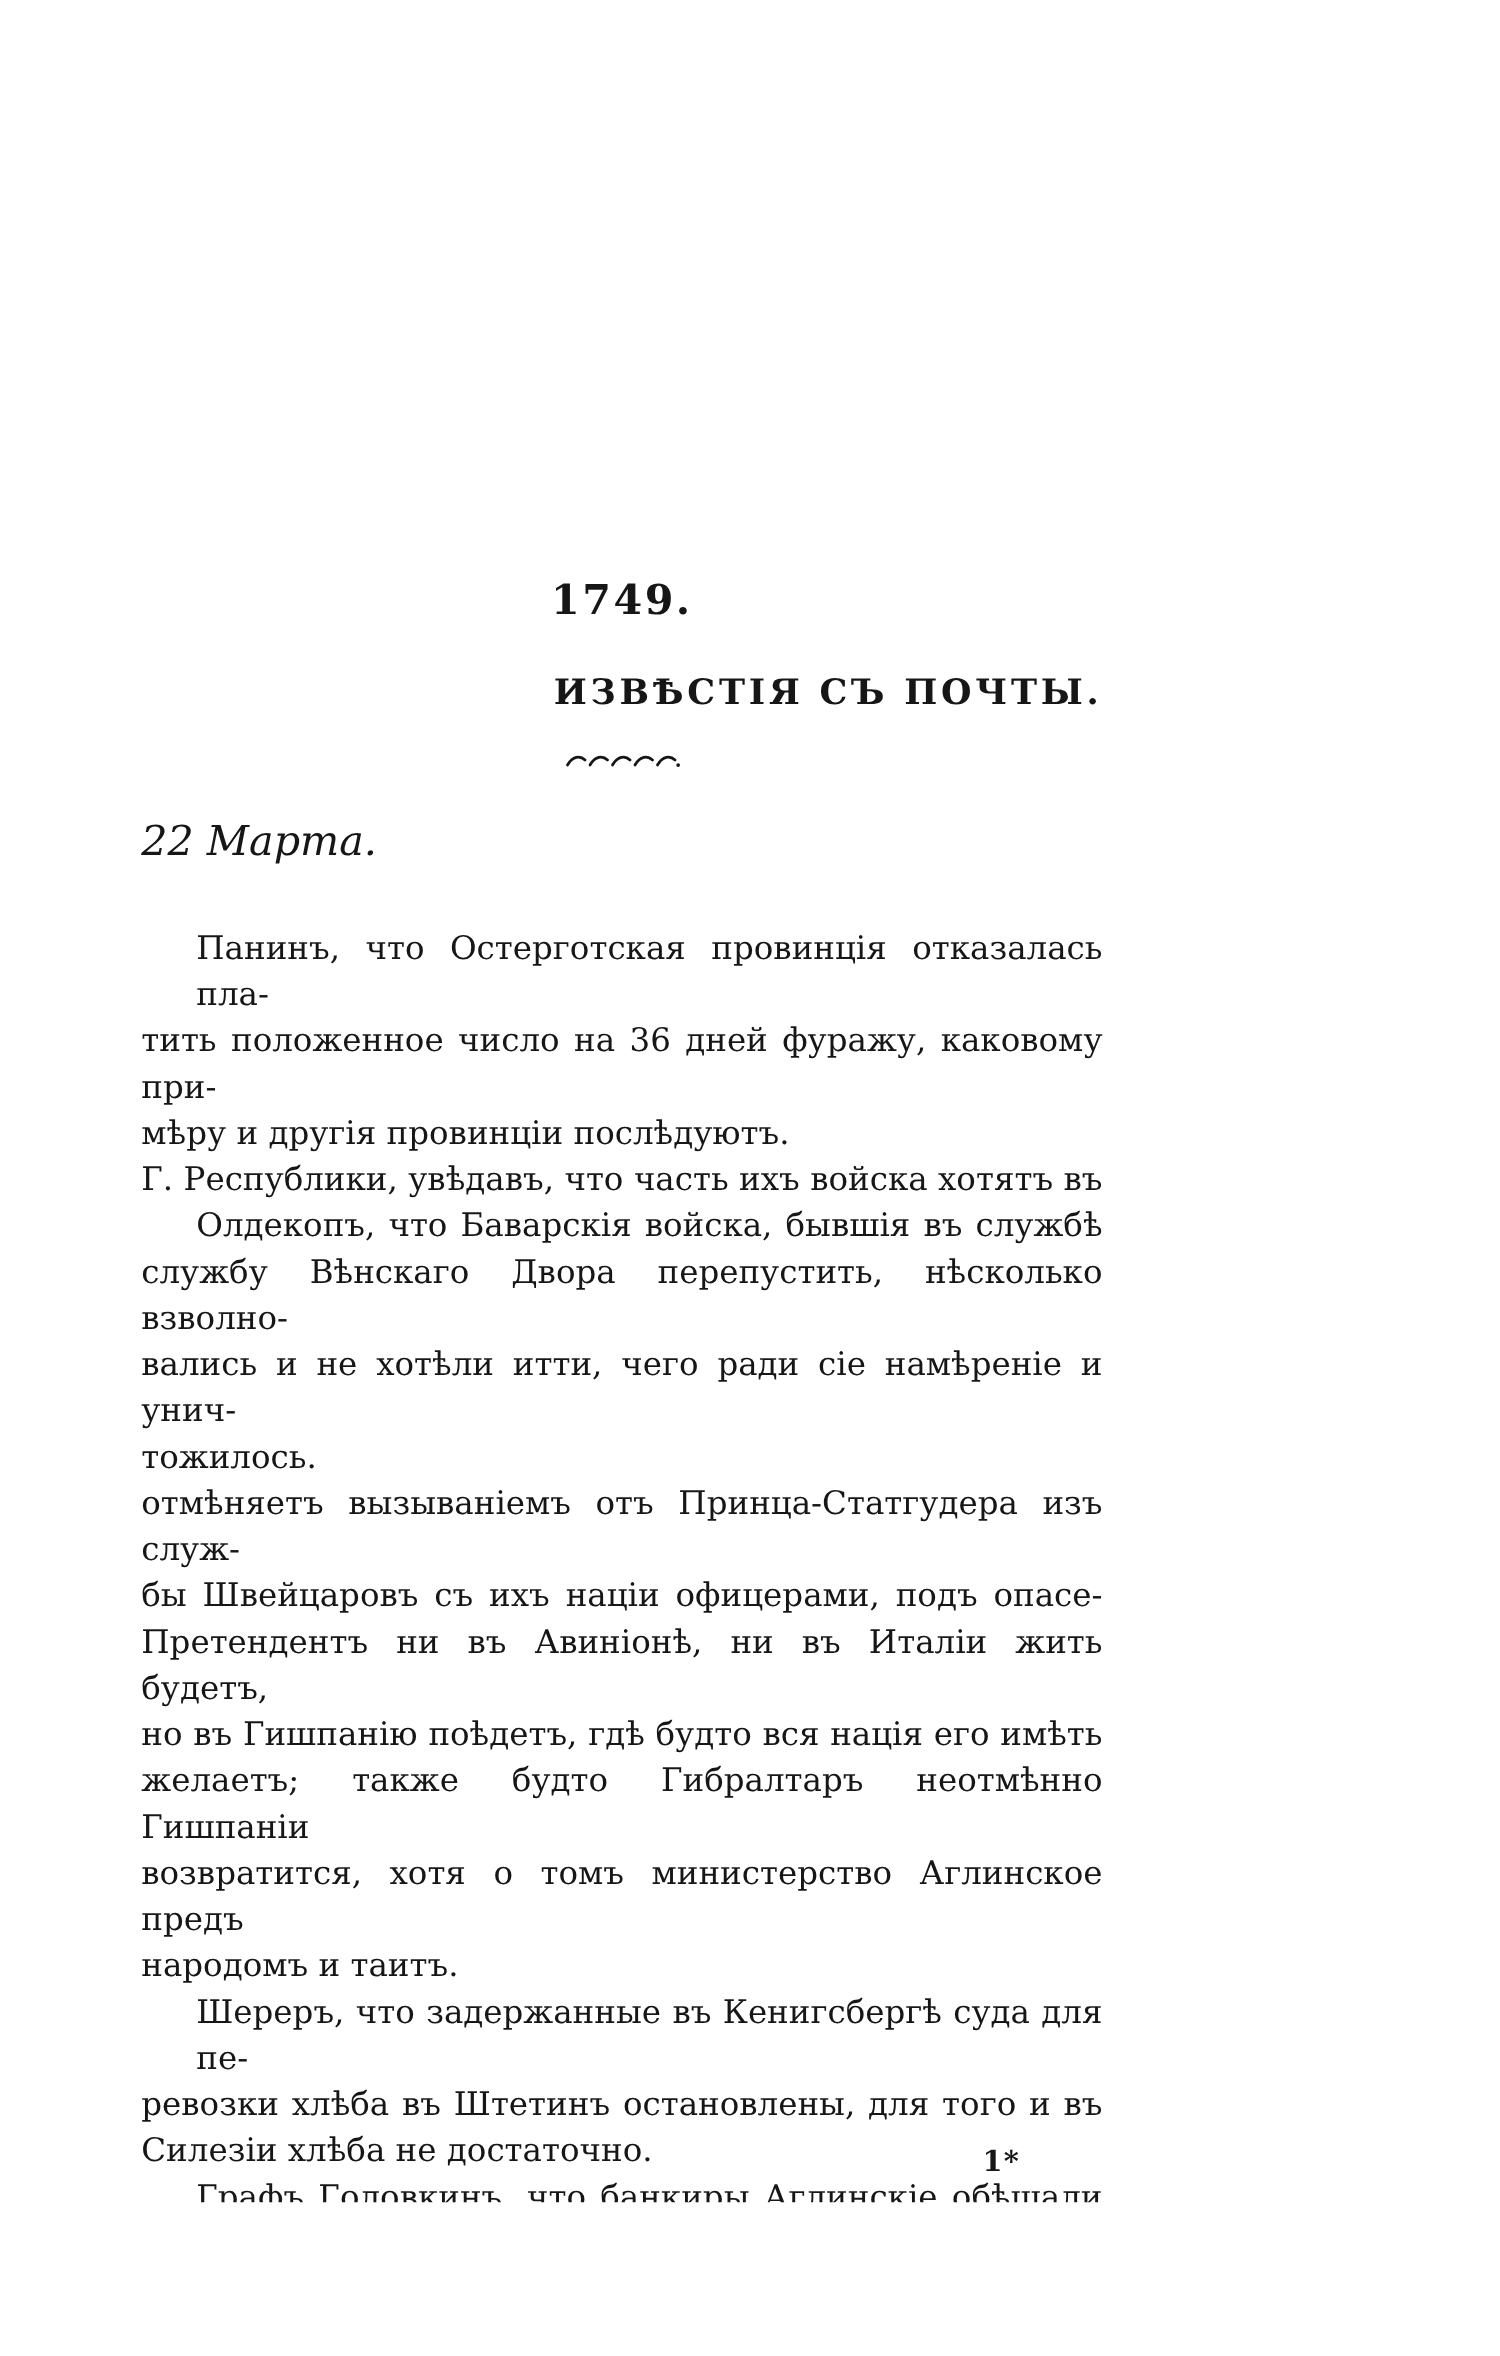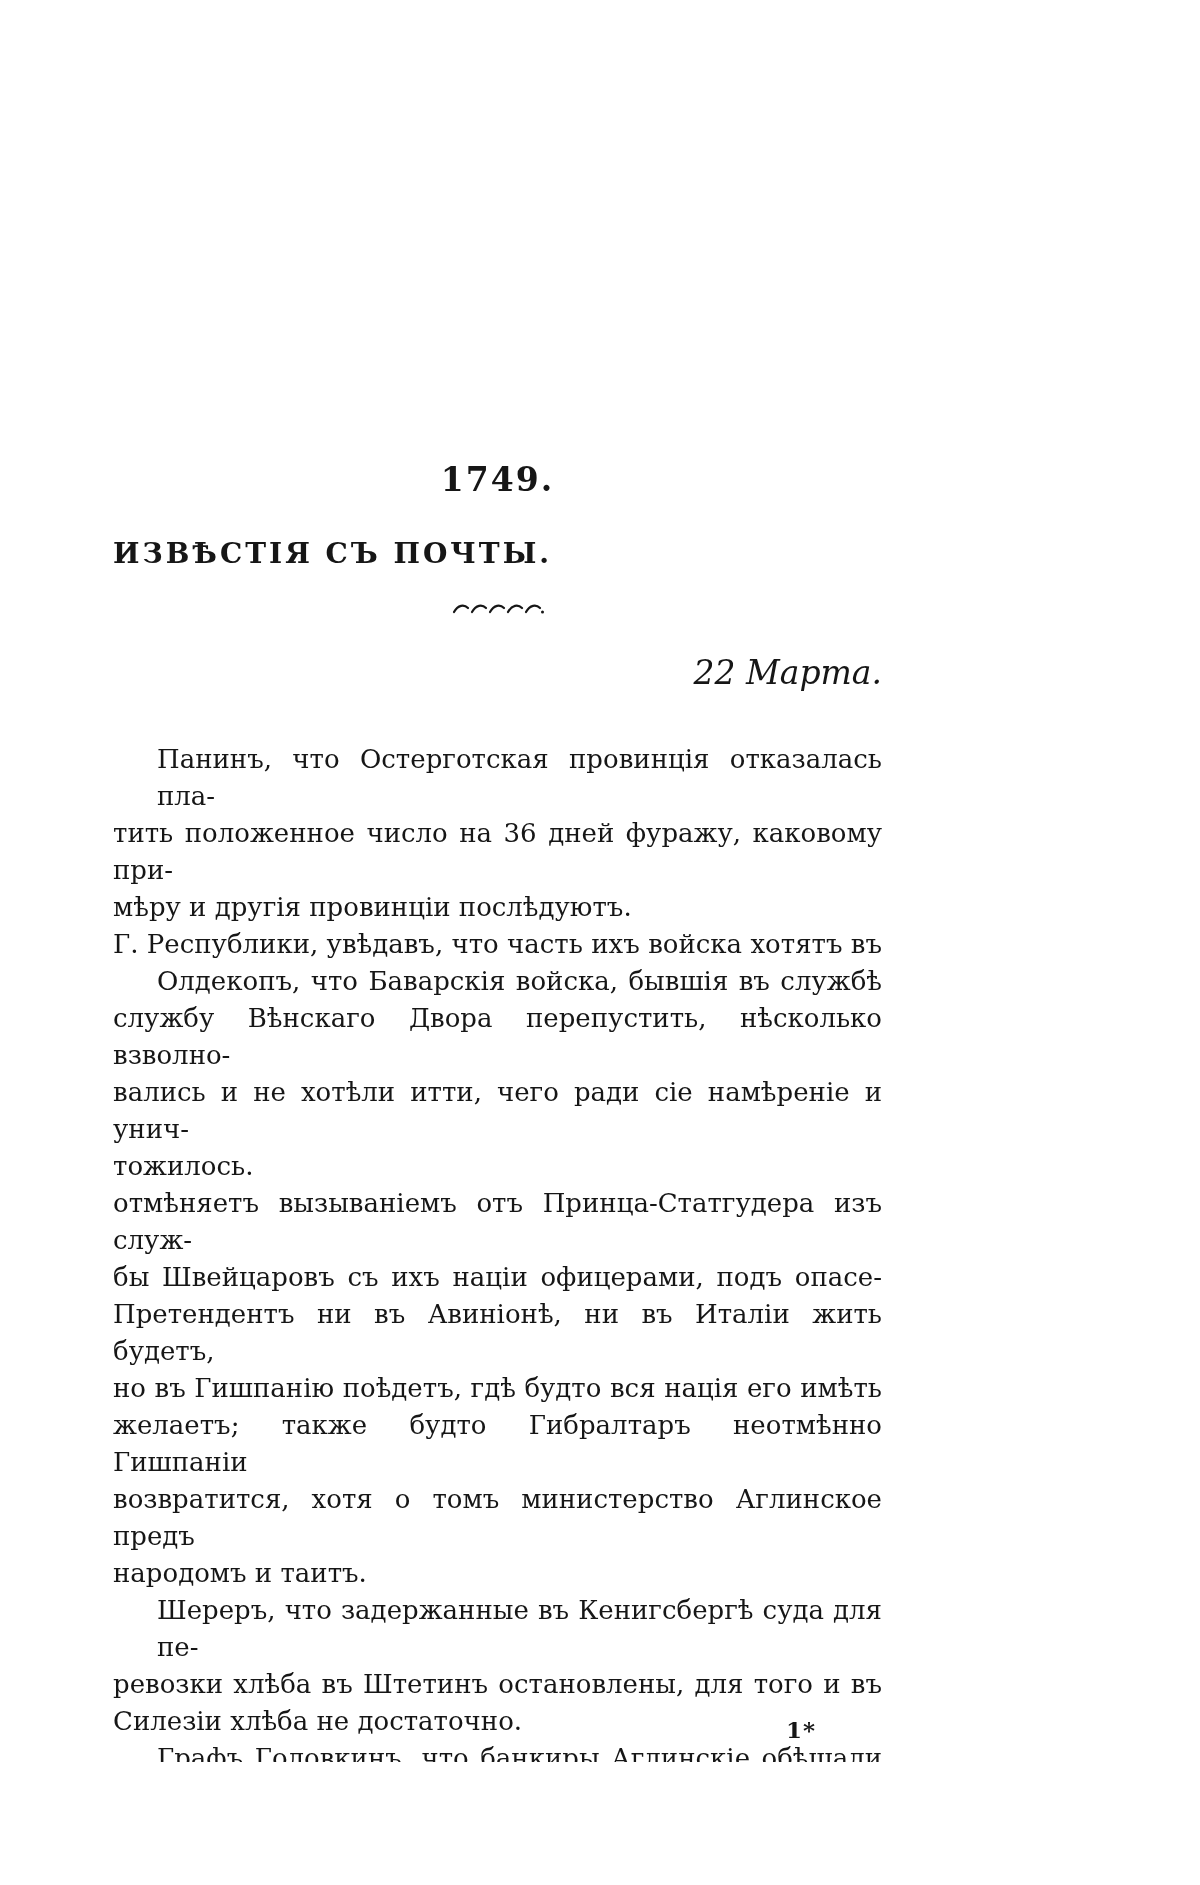--- a/index.html
+++ b/index.html
@@ -1,23 +1,23 @@
 <!DOCTYPE html>
 <html><head>
 <meta charset="utf-8">
 <style>
   html,body{margin:0;padding:0;background:#ffffff;}
   .page{position:relative;width:1200px;height:1762px;background:#ffffff;overflow:hidden;color:#161616;}
   .column{position:absolute;left:113px;top:0;width:769px;height:1885px;}
   .year{position:absolute;top:460px;left:0;width:100%;text-align:center;
         font-family:"DejaVu Serif",serif;font-weight:bold;font-size:33px;letter-spacing:2px;}
-  .title{position:absolute;top:537px;left:0;width:100%;text-align:left;
+  .title{position:absolute;top:537px;left:0;width:100%;text-align:right;
         font-family:"DejaVu Serif",serif;font-weight:bold;font-size:28px;letter-spacing:3px;}
   .ornament{position:absolute;top:601px;left:0;width:100%;text-align:center;line-height:0;}
-  .date{position:absolute;top:653px;left:0;width:100%;text-align:right;
+  .date{position:absolute;top:653px;left:0;width:100%;text-align:left;
         font-family:"DejaVu Serif",serif;font-style:italic;font-size:33px;}
   .bodytext{position:absolute;top:741px;left:0;width:769px;
         font-family:"DejaVu Serif",serif;font-size:26px;line-height:37px;}
   .line{text-align:justify;text-align-last:justify;}
   .line.first{padding-left:44px;}
   .line.last{text-align-last:left;}
   .sig{position:absolute;top:1716px;right:66px;
         font-family:"DejaVu Serif",serif;font-weight:bold;font-size:23px;letter-spacing:1px;}
   .watermark{position:absolute;left:788px;top:1829px;
         font-family:"DejaVu Sans","Liberation Sans",sans-serif;font-weight:bold;font-size:22px;color:#8a8a8a;}

